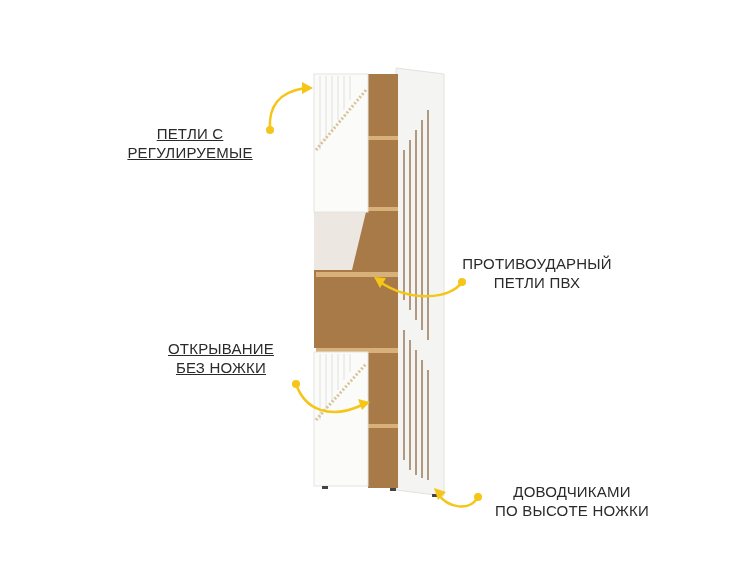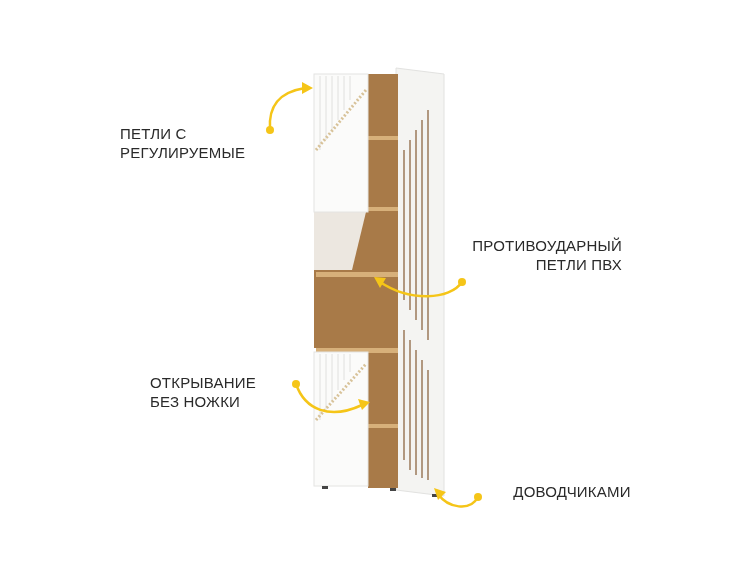--- a/index.html
+++ b/index.html
@@ -1,20 +1,20 @@
 <!DOCTYPE html>
 <html><head>
 <meta charset="utf-8">
 <style>
   html, body { margin:0; padding:0; }
   body { width:748px; height:562px; background:#ffffff; position:relative; overflow:hidden;
          font-family:"Liberation Sans", sans-serif; }
   .label { position:absolute; color:#2a2a2a; font-size:15px; line-height:19px; letter-spacing:0.2px; }
   .label span { display:block; }
-  .right { text-align:left; }
+  .right { text-align:center;text-decoration:underline; }
   .center { text-align:center; }
   svg { position:absolute; left:0; top:0; }
 </style>
 </head>
 <body>
 
 <svg width="748" height="562">
 
   <g>
 
@@ -84,23 +84,24 @@
       <polygon points="370,402 358,399 362,410"></polygon>
     <circle cx="478" cy="497" r="4"></circle>
       <polygon points="434,488 446,492 438,500"></polygon>
   </g>
 </svg>
 
 <div class="label right" style="left:120px; top:124px; width:140px;">
   <span>ПЕТЛИ С</span>
   <span>РЕГУЛИРУЕМЫЕ</span>
 </div>
-<div class="label center" style="left:452px; top:236px; width:170px;text-align:right;">
+<div class="label center" style="left:452px; top:254px; width:170px;">
   <span>ПРОТИВОУДАРНЫЙ</span>
   <span>ПЕТЛИ ПВХ</span>
 </div>
-<div class="label right" style="left:150px; top:373px; width:142px;">
+<div class="label right" style="left:150px; top:339px; width:142px;">
   <span>ОТКРЫВАНИЕ</span>
   <span>БЕЗ НОЖКИ</span>
 </div>
 <div class="label center" style="left:482px; top:482px; width:180px;">
   <span>ДОВОДЧИКАМИ</span>
+  <span>ПО ВЫСОТЕ НОЖКИ</span>
 </div>
 
 </body></html>

